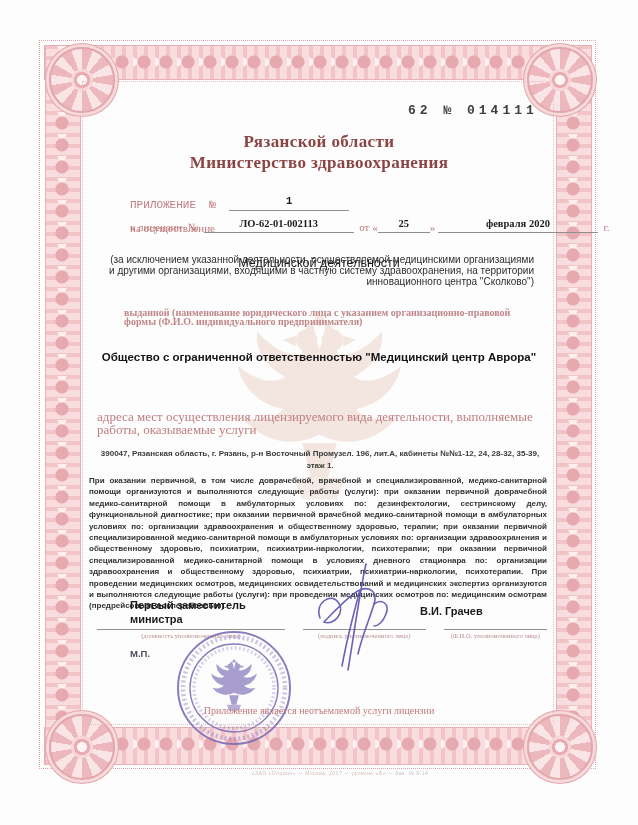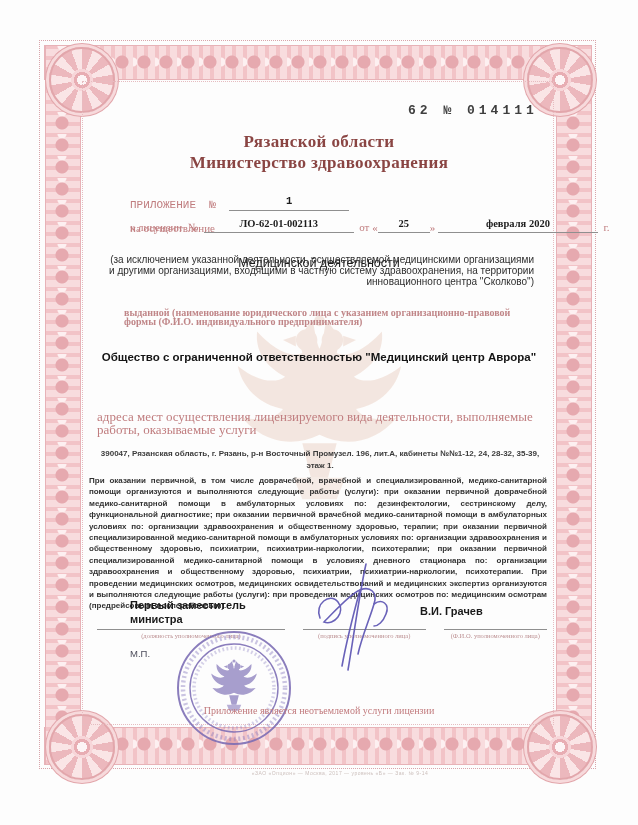--- a/index.html
+++ b/index.html
@@ -73,21 +73,21 @@
   .works{top:475px; left:89px; width:458px; font-size:8px; font-weight:bold;
     line-height:11.4px; color:#333; text-align:justify;}
   .signer-pos{top:598px; left:130px; width:170px; font-size:11px; font-weight:bold;
     line-height:14px; color:#1a1a1a;}
   .signer-name{top:605px; left:420px; width:125px; font-size:11px; font-weight:bold;
     color:#1a1a1a;}
   .sig-lines{top:629px; left:97px; width:450px; display:flex; gap:18px;}
   .sig-lines .col{border-top:1px solid #8f8f8f; text-align:center;
     font-size:6.5px; color:#bb8e90; padding-top:2px; font-family:"Liberation Serif", serif;}
   .col1{width:196px;} .col2{width:128px;} .col3{width:108px;}
-  .mp{top:648px; left:130px; font-size:9.5px; color:#4c4c5a; font-weight:normal;}
+  .mp{top:648px; left:130px; font-size:9.5px; color:#4c4c5a; font-weight:bold;}
   .footer-note{top:705px; left:94px; width:450px; font-size:10px; color:#c1797c;}
   .fine-print{top:770px; left:150px; width:380px; font-size:5px; color:#c3b4b0;
     text-align:center; letter-spacing:.5px; opacity:.85;}
 
   .watermark{top:300px; left:212px; opacity:.30;}
   .stamp{top:628px; left:174px; opacity:.88;}
   .sig{top:560px; left:296px; opacity:.9;}
 </style>
 </head>
 <body>

